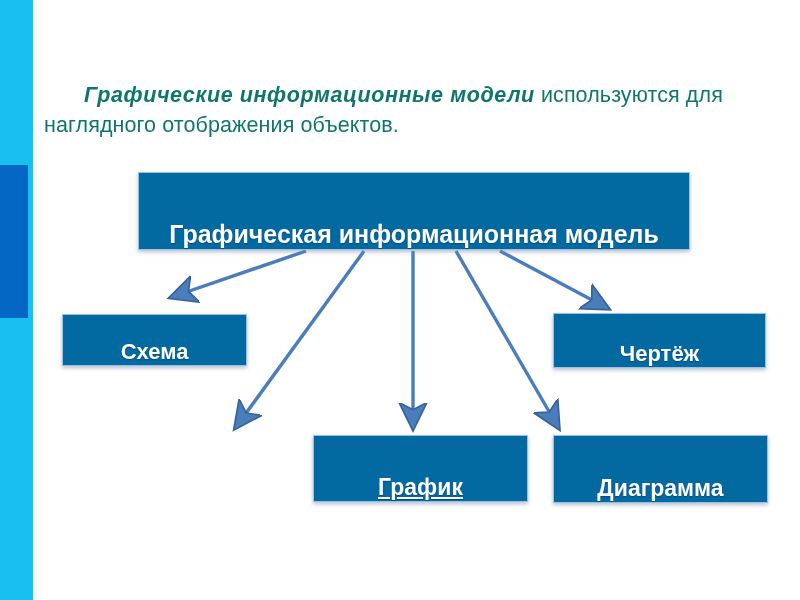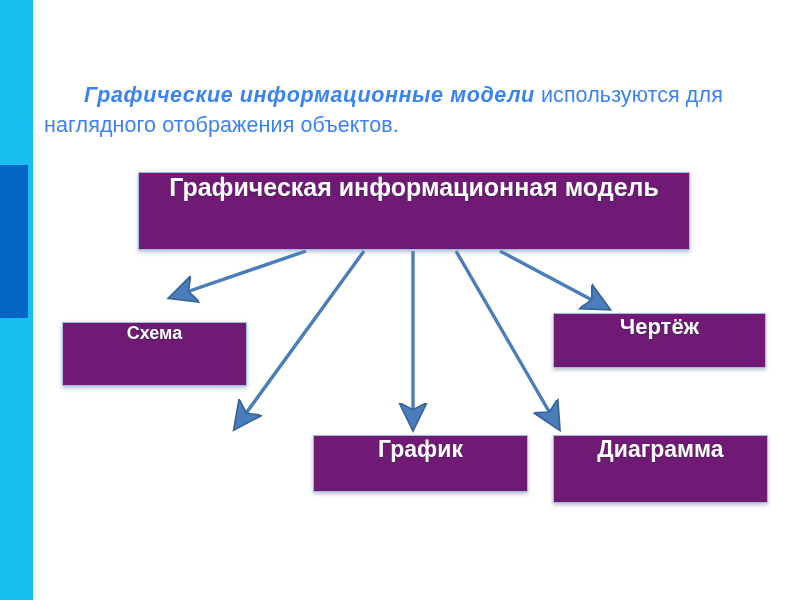--- a/index.html
+++ b/index.html
@@ -45,83 +45,84 @@
   }
 
   
   .heading {
     position: absolute;
     left: 44px;
     top: 58px;
     width: 730px;
     font-size: 21.5px;
     line-height: 30px;
-    color: #3b82f6;
+    color: #0f766e;
     letter-spacing: 0.1px;
   }
   .heading .lead {
     font-weight: bold;
     font-style: italic;
     letter-spacing: 0.6px;
     padding-left: 40px;
   }
   .heading .rest {
     font-weight: normal;
     font-style: normal;
   }
 
   
   .node {
     position: absolute;
     box-sizing: border-box;
-    background: #701a75;
+    background: #0369a1;
     border: 1px solid #9fbfe0;
     box-shadow: 0 2px 4px rgba(120,140,165,0.55);
     display: flex;
-    align-items: flex-start;
+    align-items: flex-end;
     justify-content: center;
     color: #ffffff;
     font-weight: bold;
     text-shadow: 0 1px 1px rgba(20,40,70,0.45);
     user-select: none;
   }
   .node-root {
     left: 138px;
     top: 172px;
     width: 552px;
     height: 78px;
     font-size: 25px;
   }
   .node-sxema {
     left: 62px;
-    top: 322px;
+    top: 314px;
     width: 185px;
-    height: 64px;
-    font-size: 18px;
+    height: 52px;
+    font-size: 22px;
   }
   .node-karta {
     left: 553px;
     top: 313px;
     width: 213px;
     height: 55px;
     font-size: 22px;
   }
   .node-chertezh {
     left: 72px;
     top: 435px;
     width: 218px;
     height: 68px;
     font-size: 23px;
   }
   .node-grafik {
     left: 313px;
     top: 435px;
     width: 215px;
-    height: 57px;
+    height: 67px;
     font-size: 23px;
+    text-decoration: underline;
   }
   .node-diagramma {
     left: 553px;
     top: 435px;
     width: 215px;
     height: 68px;
     font-size: 23px;
   }
 
   

